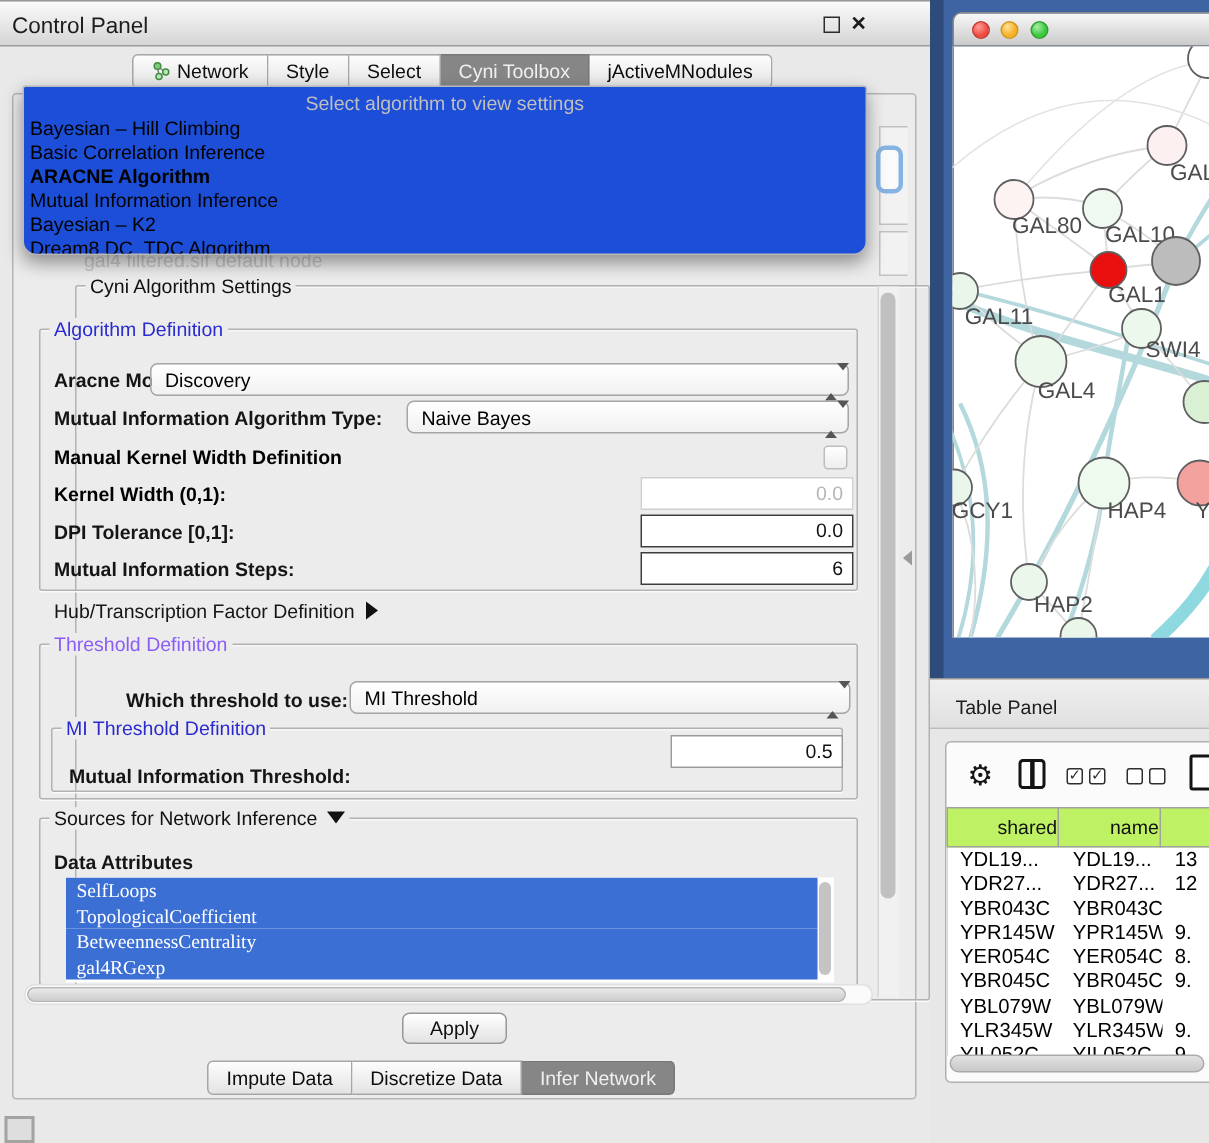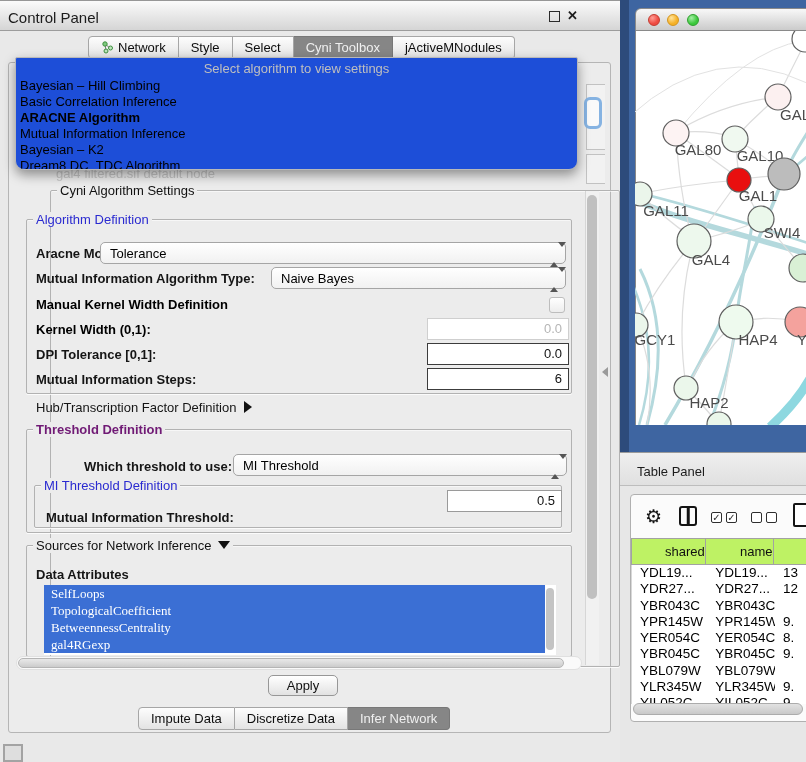--- a/index.html
+++ b/index.html
@@ -38,21 +38,21 @@
     z-index:20;box-sizing:border-box;padding-top:3px;overflow:hidden;}
   .dd-ph{text-align:center;color:#bfbfbf;height:17px;line-height:15px;}
   .dd-item{padding-left:4px;height:16px;line-height:16px;color:#000;}
   .dd-item.sel{font-weight:bold;}
 
   
   .group{position:absolute;border:1px solid #b2b2b2;border-radius:2px;box-sizing:border-box;
      box-shadow:0 1px 0 rgba(255,255,255,.8), inset 0 1px 0 rgba(255,255,255,.6);}
   .legend{position:absolute;top:-8px;left:6px;background:#ececec;padding:0 3px;font-size:13px;white-space:nowrap;}
   .legend.blue{color:#2a2ad0;}
-  .legend.green{color:#701a75;font-weight:bold;}
+  .legend.green{color:#8b5cf6;}
 
   .lbl{position:absolute;font-weight:bold;font-size:13px;color:#151515;white-space:nowrap;}
   .lbl.dis{color:#000000;}
   .lbl.plain{font-weight:normal;}
 
   .combo{position:absolute;height:22px;background:linear-gradient(#ffffff,#f1f1f1);
     border:1px solid #a5a5a5;border-radius:5px;box-sizing:border-box;}
   .combo .ctext{position:absolute;left:9px;top:3px;font-size:13px;color:#000;}
   .spin{position:absolute;right:7px;top:4px;width:8px;}
   .spin .up{width:0;height:0;border-left:4px solid transparent;border-right:4px solid transparent;border-bottom:5px solid #555;margin-bottom:3px;}
@@ -182,21 +182,21 @@
   </div>
   <div class="vscroll-track"></div>
   <div class="vscroll-thumb"></div>
   <div class="splitter-arrow"></div>
 
   <div class="group" style="left:26px;top:219px;width:546px;height:175px;">
     <span class="legend blue">Algorithm Definition</span>
   </div>
   <span class="lbl" style="left:36px;top:246px;">Aracne Mode:</span>
   <div class="combo" style="left:100px;top:242px;width:466px;">
-    <span class="ctext">Tolerance</span>
+    <span class="ctext">Discovery</span>
     <span class="spin"><span class="up"></span><span class="dn"></span></span>
   </div>
   <span class="lbl" style="left:36px;top:271px;">Mutual Information Algorithm Type:</span>
   <div class="combo" style="left:271px;top:267px;width:295px;">
     <span class="ctext">Naive Bayes</span>
     <span class="spin"><span class="up"></span><span class="dn"></span></span>
   </div>
   <span class="lbl dis" style="left:36px;top:297px;">Manual Kernel Width Definition</span>
   <div class="checkbox" style="left:549px;top:297px;"></div>
   <span class="lbl dis" style="left:36px;top:322px;">Kernel Width (0,1):</span>

